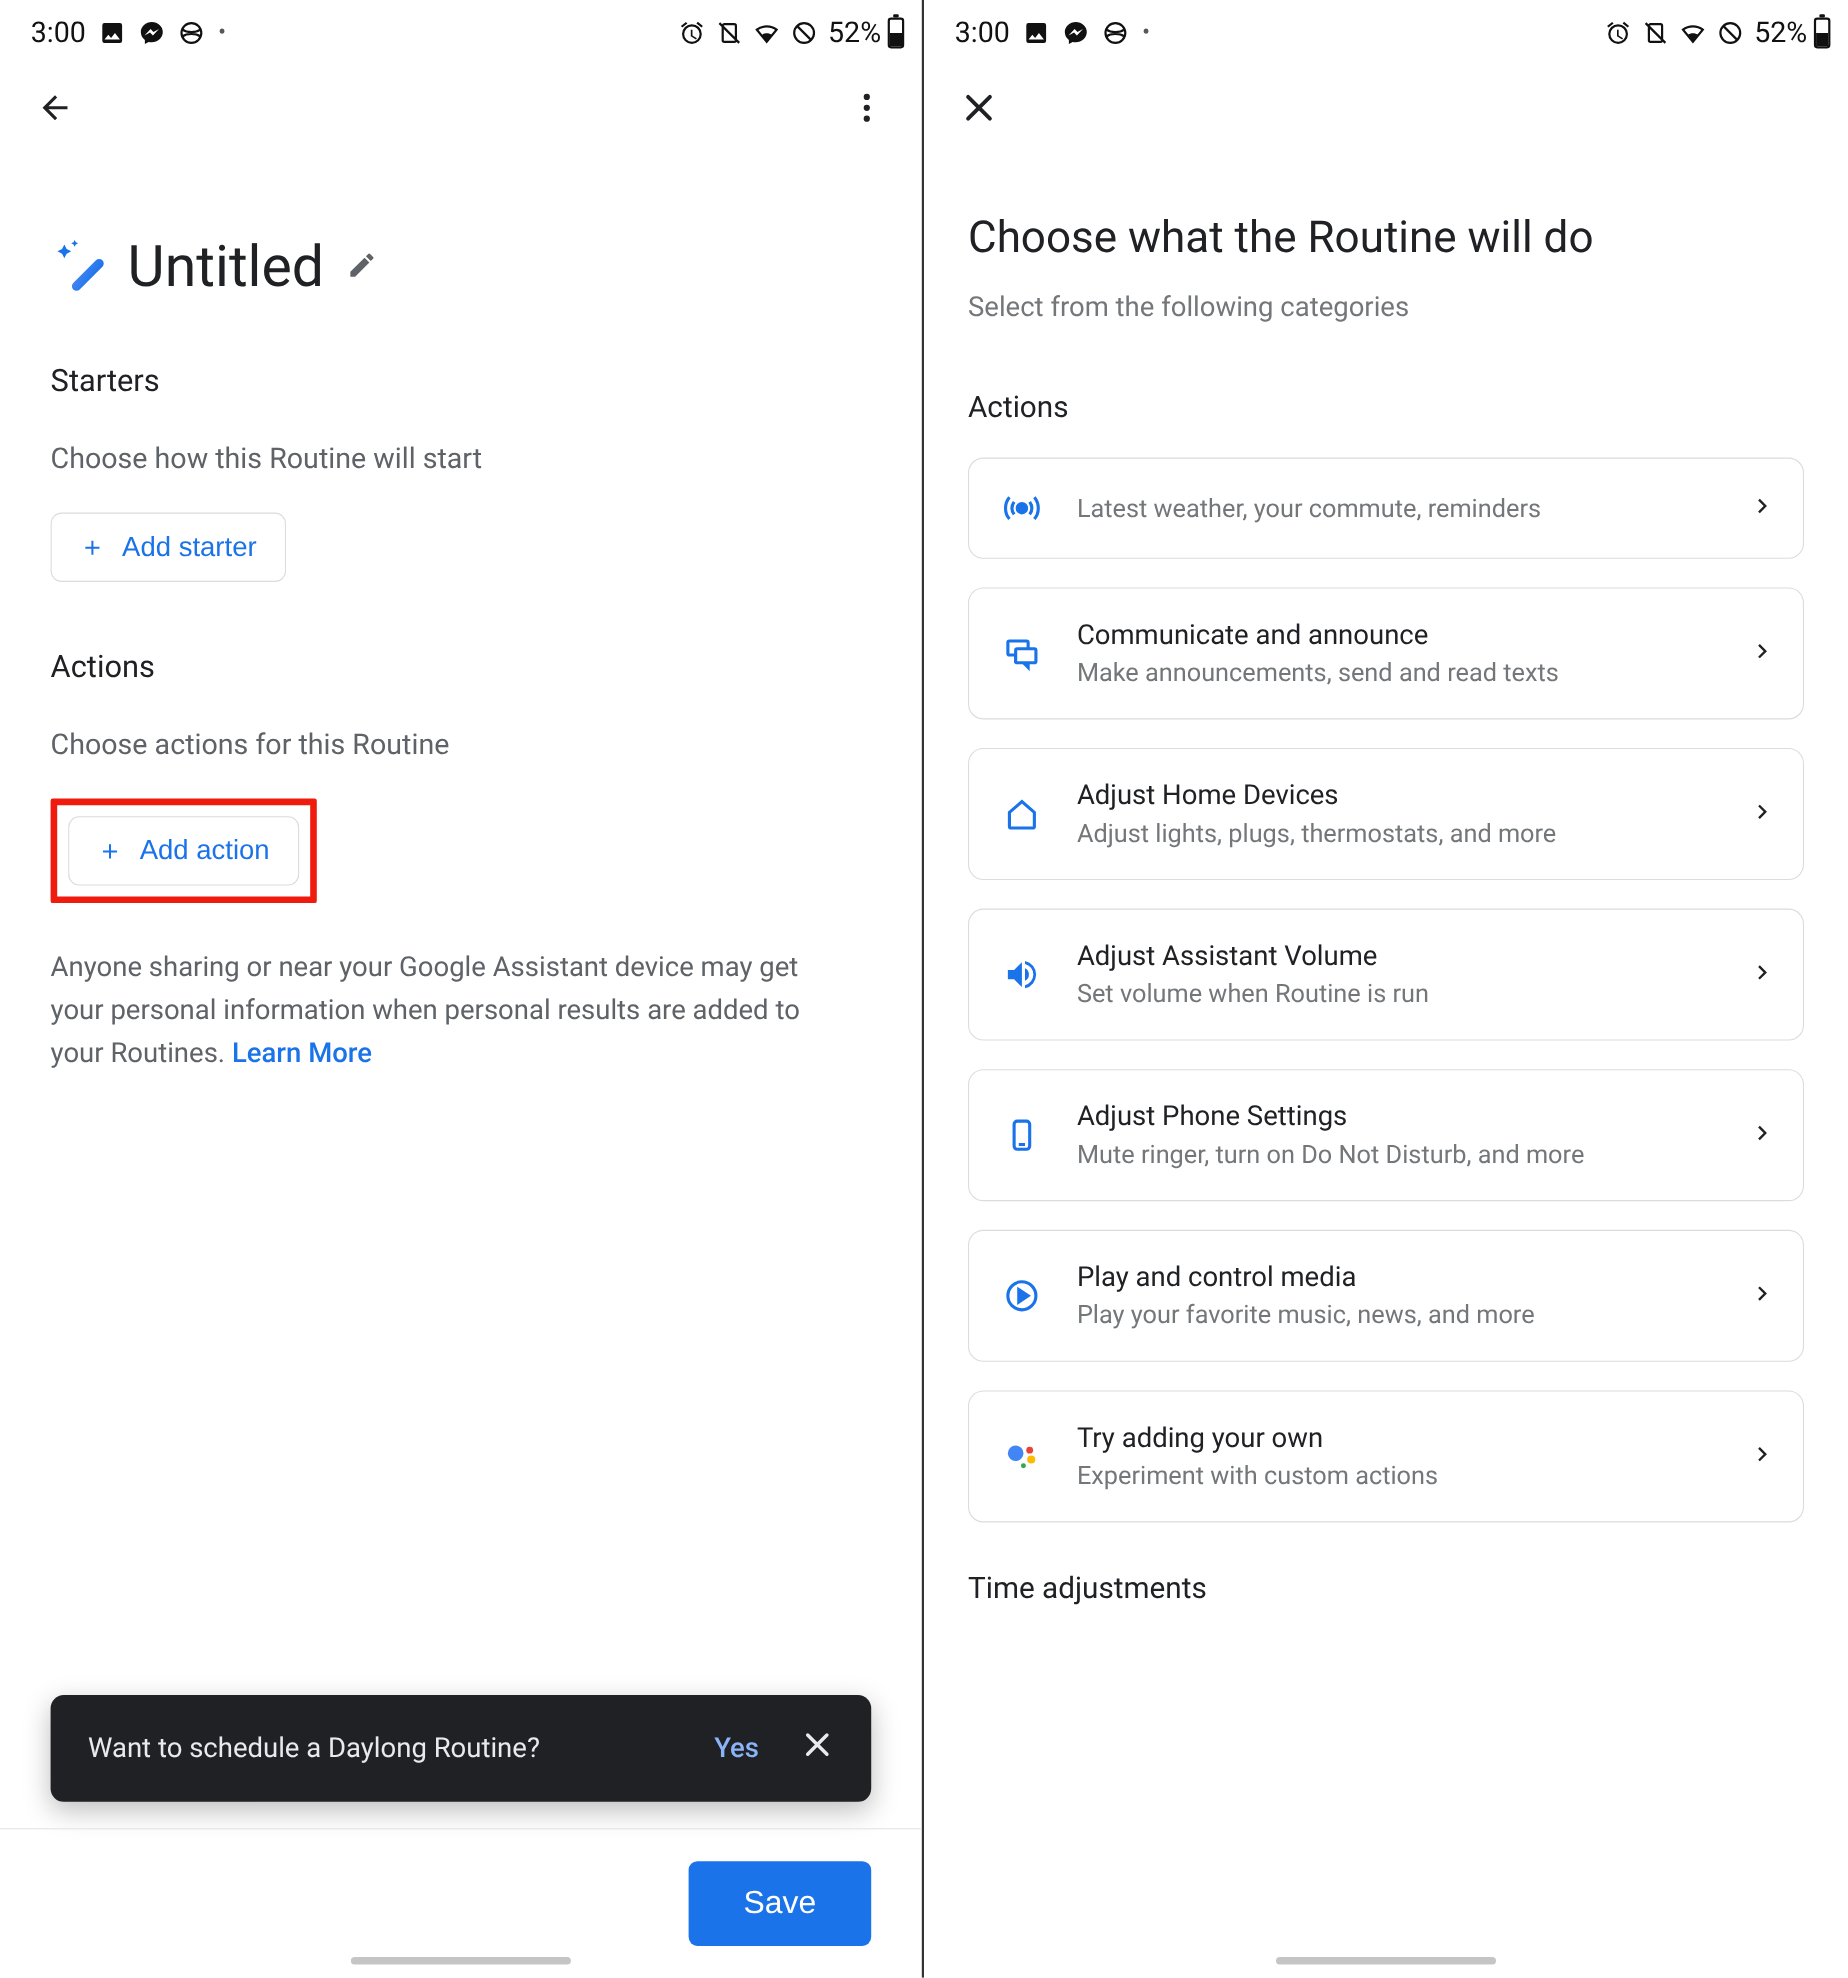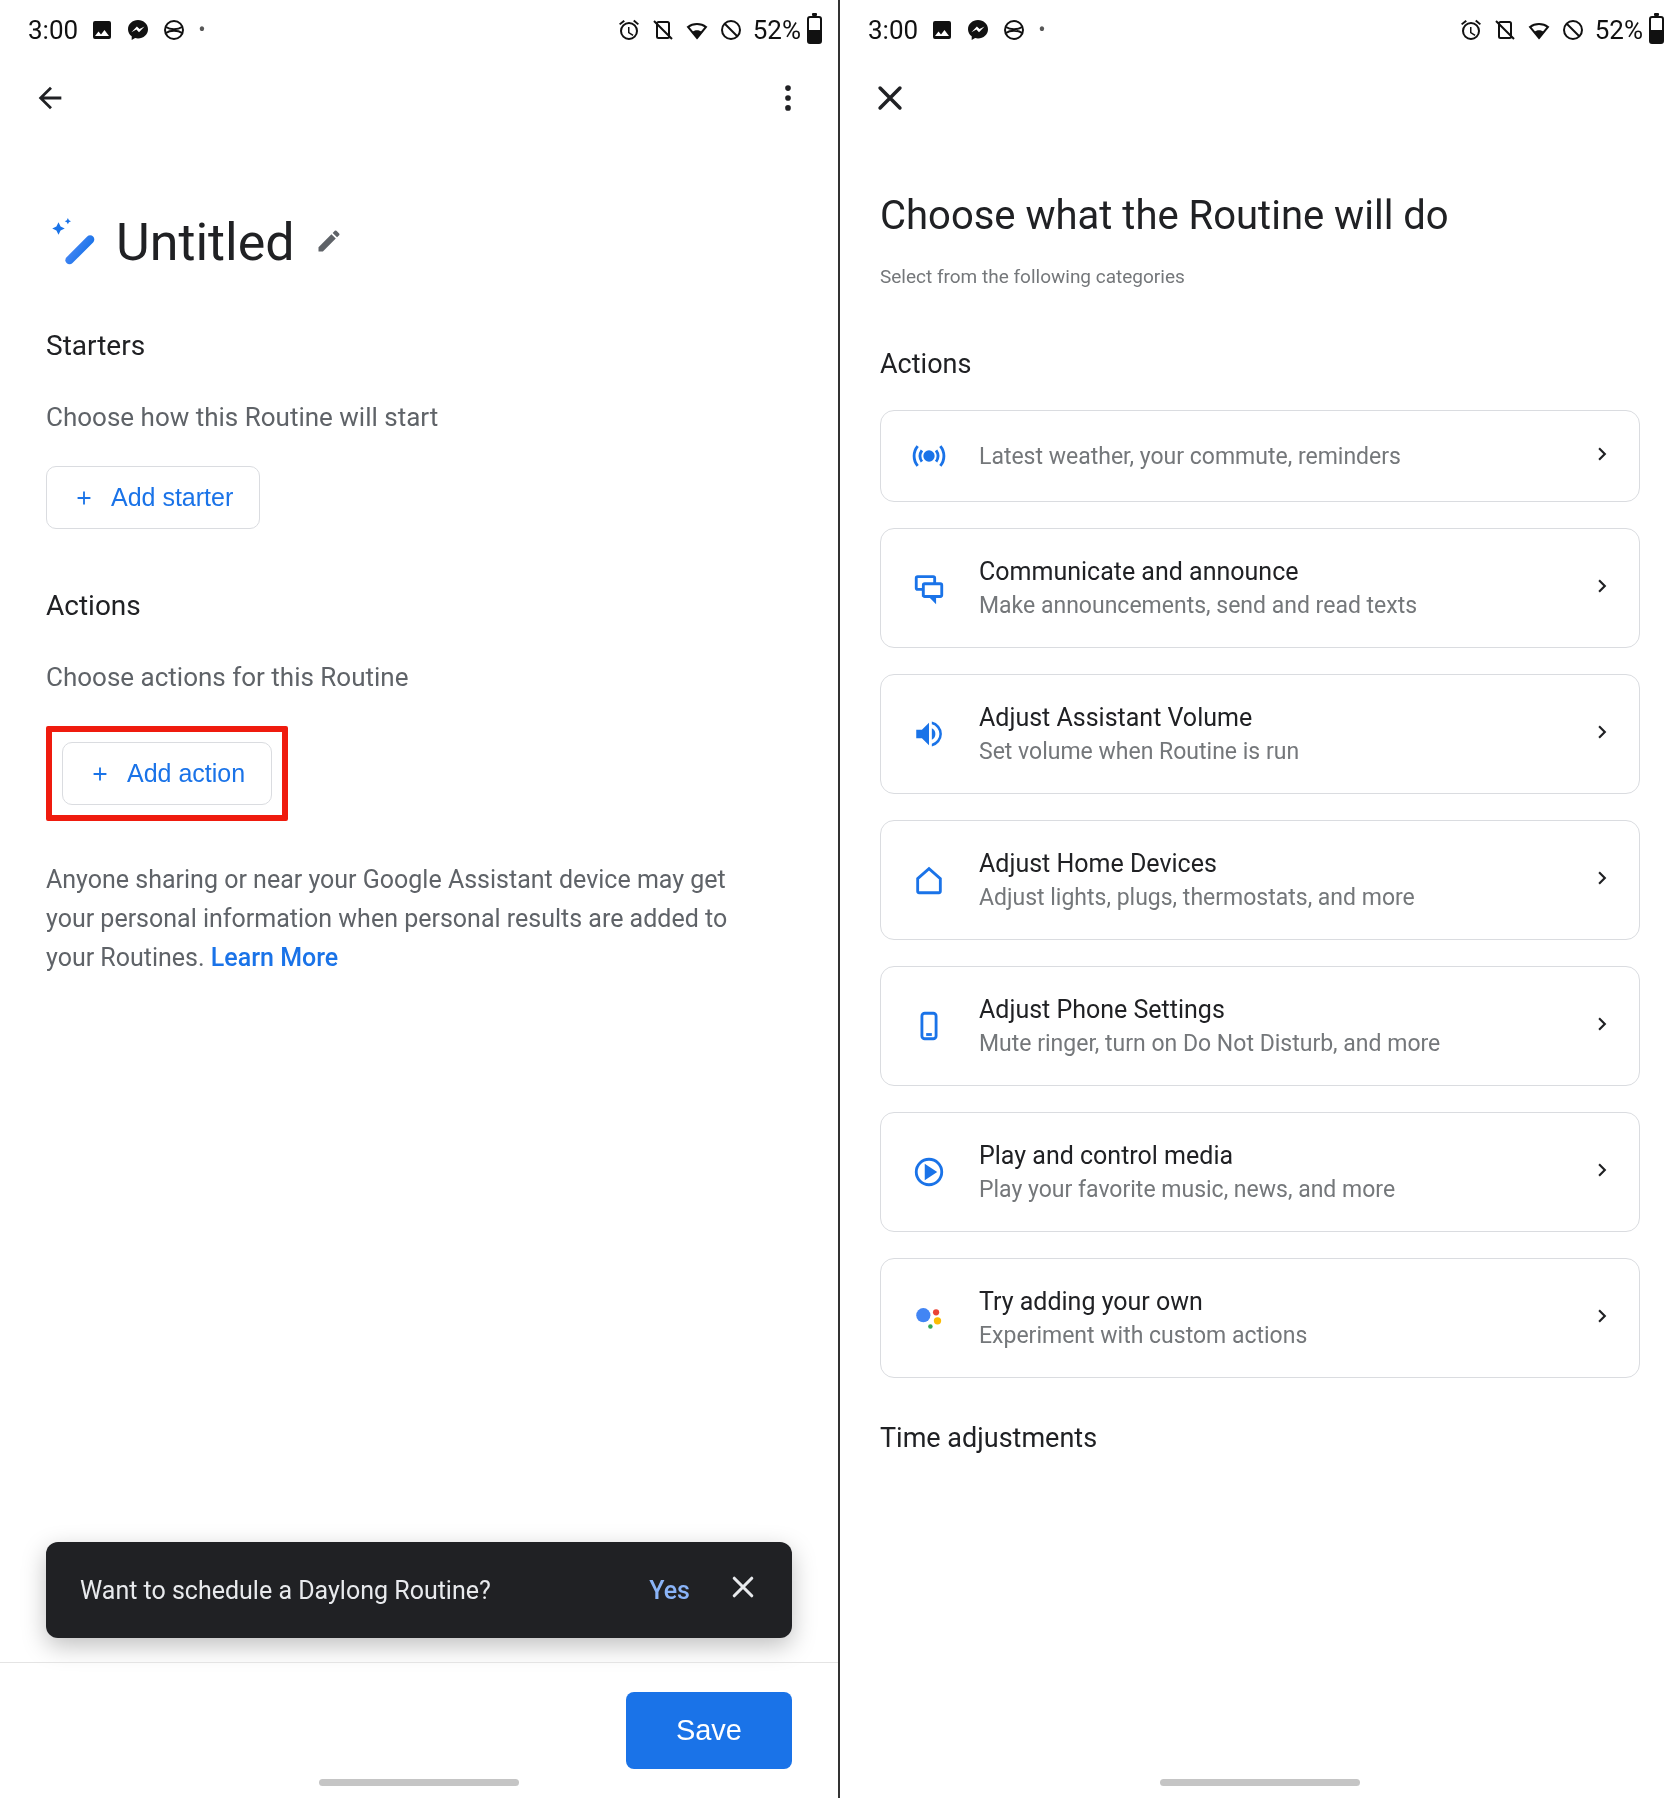--- a/index.html
+++ b/index.html
@@ -102,21 +102,21 @@
     font-size: 29px; font-weight: 500; padding: 22px 50px; cursor: pointer;
   }
   .gesture-bar {
     position: absolute; bottom: 12px; left: 50%; transform: translateX(-50%);
     width: 200px; height: 7px; background: #c5c5c5; border-radius: 4px;
   }
 
   
   .right-content { padding: 0 40px; }
   .right-title { font-size: 40px; color: #202124; margin-top: 50px; margin-bottom: 26px; font-weight: 400; }
-  .right-sub { font-size: 19px; color: #74777a; margin-bottom: 60px; }
+  .right-sub { font-size: 25px; color: #74777a; margin-bottom: 60px; }
   .right-sec-heading { font-size: 27px; color: #202124; margin-bottom: 30px; }
 
   .card {
     border: 1.5px solid #dadce0; border-radius: 14px;
     display: flex; align-items: center; gap: 30px;
     padding: 28px 24px 28px 28px; margin-bottom: 26px;
     cursor: pointer;
   }
   .card .lead-icon { width: 40px; display: flex; align-items: center; justify-content: center; }
   .card .lead-icon svg { width: 34px; height: 34px; }
@@ -363,43 +363,43 @@
         <div class="ct">Communicate and announce</div>
         <div class="cs">Make announcements, send and read texts</div>
       </span>
       <span class="chev"><svg viewBox="0 0 24 24">
             <path d="M8.6 16.6L13.2 12 8.6 7.4 10 6l6 6-6 6z"></path>
           </svg></span>
     </div>
 
     <div class="card">
       <span class="lead-icon">
+          <svg viewBox="0 0 24 24" fill="none" stroke="#1a73e8" stroke-width="2">
+            <path d="M4 11l8-7 8 7v9a1 1 0 0 1-1 1H5a1 1 0 0 1-1-1z"></path>
+          </svg>
+        </span>
+      <span class="texts">
+        <div class="ct">Adjust Home Devices</div>
+        <div class="cs">Adjust lights, plugs, thermostats, and more</div>
+      </span>
+      <span class="chev"><svg viewBox="0 0 24 24">
+            <path d="M8.6 16.6L13.2 12 8.6 7.4 10 6l6 6-6 6z"></path>
+          </svg></span>
+    </div>
+
+    <div class="card">
+      <span class="lead-icon">
           <svg viewBox="0 0 24 24" fill="#1a73e8">
             <path d="M3 9v6h4l5 5V4L7 9H3z"></path>
             <path d="M16.5 12a4.5 4.5 0 0 0-2.5-4v8a4.5 4.5 0 0 0 2.5-4zM14 3.2v2a7 7 0 0 1 0 13.6v2a9 9 0 0 0 0-17.6z"></path>
           </svg>
         </span>
       <span class="texts">
         <div class="ct">Adjust Assistant Volume</div>
         <div class="cs">Set volume when Routine is run</div>
-      </span>
-      <span class="chev"><svg viewBox="0 0 24 24">
-            <path d="M8.6 16.6L13.2 12 8.6 7.4 10 6l6 6-6 6z"></path>
-          </svg></span>
-    </div>
-
-    <div class="card">
-      <span class="lead-icon">
-          <svg viewBox="0 0 24 24" fill="none" stroke="#1a73e8" stroke-width="2">
-            <path d="M4 11l8-7 8 7v9a1 1 0 0 1-1 1H5a1 1 0 0 1-1-1z"></path>
-          </svg>
-        </span>
-      <span class="texts">
-        <div class="ct">Adjust Home Devices</div>
-        <div class="cs">Adjust lights, plugs, thermostats, and more</div>
       </span>
       <span class="chev"><svg viewBox="0 0 24 24">
             <path d="M8.6 16.6L13.2 12 8.6 7.4 10 6l6 6-6 6z"></path>
           </svg></span>
     </div>
 
     <div class="card">
       <span class="lead-icon">
           <svg viewBox="0 0 24 24" fill="none" stroke="#1a73e8" stroke-width="2">
             <rect x="7" y="3" width="10" height="18" rx="2"></rect>

